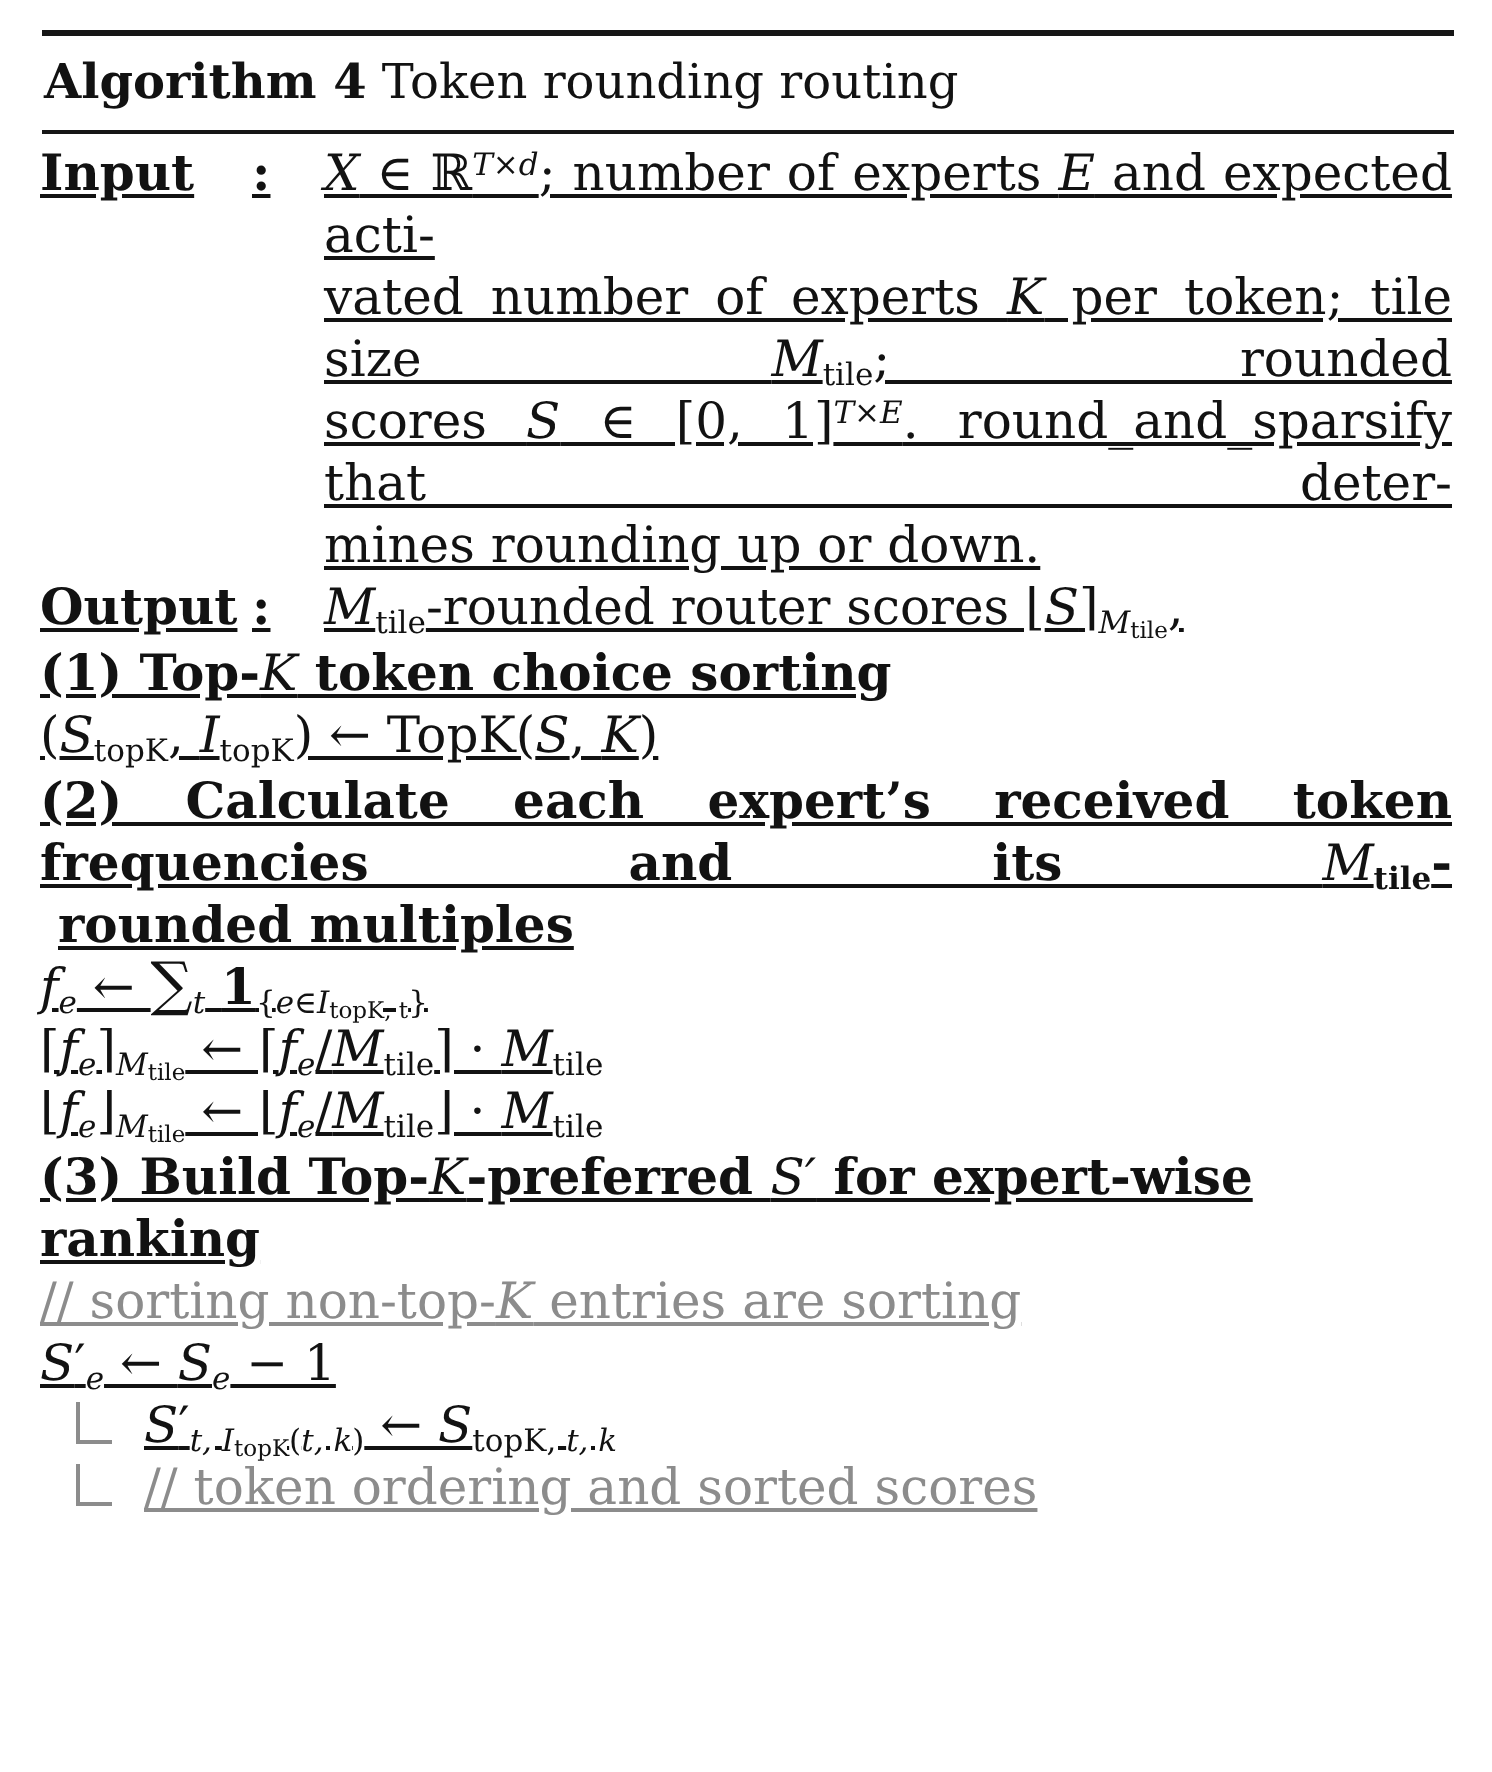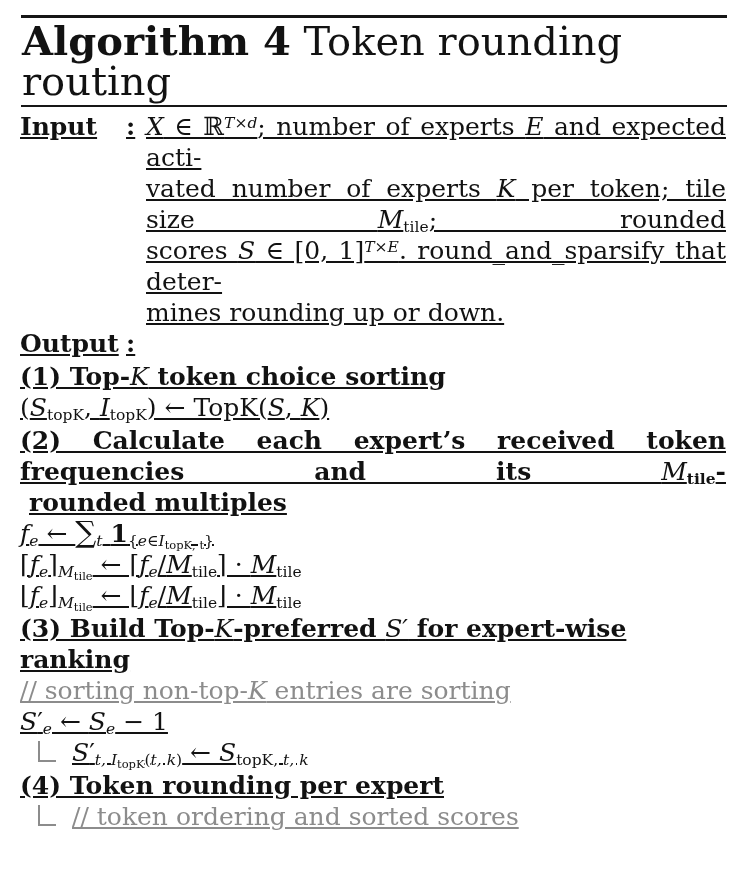--- a/index.html
+++ b/index.html
@@ -14,28 +14,28 @@
   html,body{margin:0;padding:0;}
   body{
     width:746px;height:886px;overflow:hidden;background:var(--bg);
     font-family:"DejaVu Serif","Liberation Serif",serif;
     color:var(--text);
   }
   .wrap{padding:0 20px 0 20px;}
   .rule{width:706px;margin-left:1px;}
   .rule-top{height:3px;background:var(--rule-dark);margin-top:15px;}
   .rule-mid{height:2px;background:var(--rule-dark);}
-  .title{font-size:40px;line-height:40px;padding:3px 2px 4px 2px;}
+  .title{font-size:24px;line-height:40px;padding:3px 2px 4px 2px;}
   .ttl-b{font-weight:bold;}
 
   .io{margin-top:4px;}
   .io-row{display:flex;align-items:flex-start;}
   .io-label{width:106px;font-weight:bold;flex:none;}
   .io-colon{width:20px;flex:none;font-weight:bold;}
-  .io-text{flex:1;min-width:0;}
+  .io-text{flex:1;min-width:0;margin-left:16px;}
 
   .ln{font-size:25px;line-height:31px;text-decoration:underline;}
   .ln-h{font-weight:bold;margin-top:2px;}
   .ln-h2{font-weight:bold;padding-left:9px;}
   .ln-m,.ln-f{white-space:nowrap;}
   .ln-c{color:var(--comment);white-space:nowrap;}
   .ln-j{text-align:justify;text-align-last:justify;white-space:normal;}
 
   .sg-r{}
   .sg-i{font-style:italic;}
@@ -70,36 +70,38 @@
         <div class="io-text">
           <div class="ln ln-j"><span class="sg-i">X</span><span class="sg-r"> ∈ ℝ</span><span class="sg-pi">T×d</span><span class="sg-r">; number of experts </span><span class="sg-i">E</span><span class="sg-r"> and expected acti-</span></div>
           <div class="ln ln-j"><span class="sg-r">vated number of experts </span><span class="sg-i">K</span><span class="sg-r"> per token; tile size </span><span class="sg-i">M</span><span class="sg-s">tile</span><span class="sg-r">; rounded</span></div>
           <div class="ln ln-j"><span class="sg-r">scores </span><span class="sg-i">S</span><span class="sg-r"> ∈ [0, 1]</span><span class="sg-pi">T×E</span><span class="sg-r">. round_and_sparsify that deter-</span></div>
           <div class="ln"><span class="sg-r">mines rounding up or down.</span></div>
         </div>
       </div>
       <div class="io-row">
         <div class="io-label ln">Output</div>
         <div class="io-colon ln">:</div>
+        <div class="io-text">
+          <div class="ln"><span class="sg-i">M</span><span class="sg-s">tile</span><span class="sg-r">-rounded router scores ⌊</span><span class="sg-i">S</span><span class="sg-r">⌉</span><span class="sg-si">M</span><span class="sg-ss">tile</span><span class="sg-r">,</span></div>
+        </div>
       </div>
     </div>
 
   <div>
       <div class="ln ln-h"><span class="sg-r">(1) Top-</span><span class="sg-m">K</span><span class="sg-r"> token choice sorting</span></div>
       <div class="ln ln-m"><span class="sg-r">(</span><span class="sg-i">S</span><span class="sg-s">topK</span><span class="sg-r">, </span><span class="sg-i">I</span><span class="sg-s">topK</span><span class="sg-r">) ← TopK(</span><span class="sg-i">S</span><span class="sg-r">, </span><span class="sg-i">K</span><span class="sg-r">)</span></div>
       <div class="ln ln-h ln-j"><span class="sg-r">(2) Calculate each expert’s received token frequencies and its </span><span class="sg-m">M</span><span class="sg-s">tile</span><span class="sg-r">-</span></div>
       <div class="ln ln-h2"><span class="sg-r">rounded multiples</span></div>
       <div class="ln ln-m"><span class="sg-i">f</span><span class="sg-si">e</span><span class="sg-r"> ← </span><span class="sg-S">∑</span><span class="sg-si">t</span><span class="sg-r"> </span><span class="sg-b">1</span><span class="sg-s">{</span><span class="sg-si">e</span><span class="sg-s">∈</span><span class="sg-si">I</span><span class="sg-ss">topK, t</span><span class="sg-s">}</span></div>
       <div class="ln ln-m"><span class="sg-r">⌈</span><span class="sg-i">f</span><span class="sg-si">e</span><span class="sg-r">⌉</span><span class="sg-si">M</span><span class="sg-ss">tile</span><span class="sg-r"> ← ⌈</span><span class="sg-i">f</span><span class="sg-si">e</span><span class="sg-r">/</span><span class="sg-i">M</span><span class="sg-s">tile</span><span class="sg-r">⌉ · </span><span class="sg-i">M</span><span class="sg-s">tile</span></div>
       <div class="ln ln-m"><span class="sg-r">⌊</span><span class="sg-i">f</span><span class="sg-si">e</span><span class="sg-r">⌋</span><span class="sg-si">M</span><span class="sg-ss">tile</span><span class="sg-r"> ← ⌊</span><span class="sg-i">f</span><span class="sg-si">e</span><span class="sg-r">/</span><span class="sg-i">M</span><span class="sg-s">tile</span><span class="sg-r">⌋ · </span><span class="sg-i">M</span><span class="sg-s">tile</span></div>
       <div class="ln ln-h"><span class="sg-r">(3) Build Top-</span><span class="sg-m">K</span><span class="sg-r">-preferred </span><span class="sg-m">S′</span><span class="sg-r"> for expert-wise ranking</span></div>
       <div class="ln ln-c"><span class="sg-r">// sorting non-top-</span><span class="sg-i">K</span><span class="sg-r"> entries are sorting</span></div>
       <div class="ln ln-m"><span class="sg-i">S</span><span class="sg-r">′</span><span class="sg-si">e</span><span class="sg-r"> ← </span><span class="sg-i">S</span><span class="sg-si">e</span><span class="sg-r"> − 1</span></div>
       <div class="loop">
         <div class="ln ln-m"><span class="sg-i">S</span><span class="sg-r">′</span><span class="sg-si">t, </span><span class="sg-si">I</span><span class="sg-ss">topK</span><span class="sg-s">(</span><span class="sg-si">t, k</span><span class="sg-s">)</span><span class="sg-r"> ← </span><span class="sg-i">S</span><span class="sg-s">topK, </span><span class="sg-si">t, k</span></div>
       </div>
-      <div class="ln ln-h"><span class="sg-r">(4) Token rounding per expert</span></div>
       <div class="loop">
         <div class="ln ln-c"><span class="sg-r">// token ordering and sorted scores</span></div>
       </div>
     </div>
 
 </div>
 
 </body></html>

